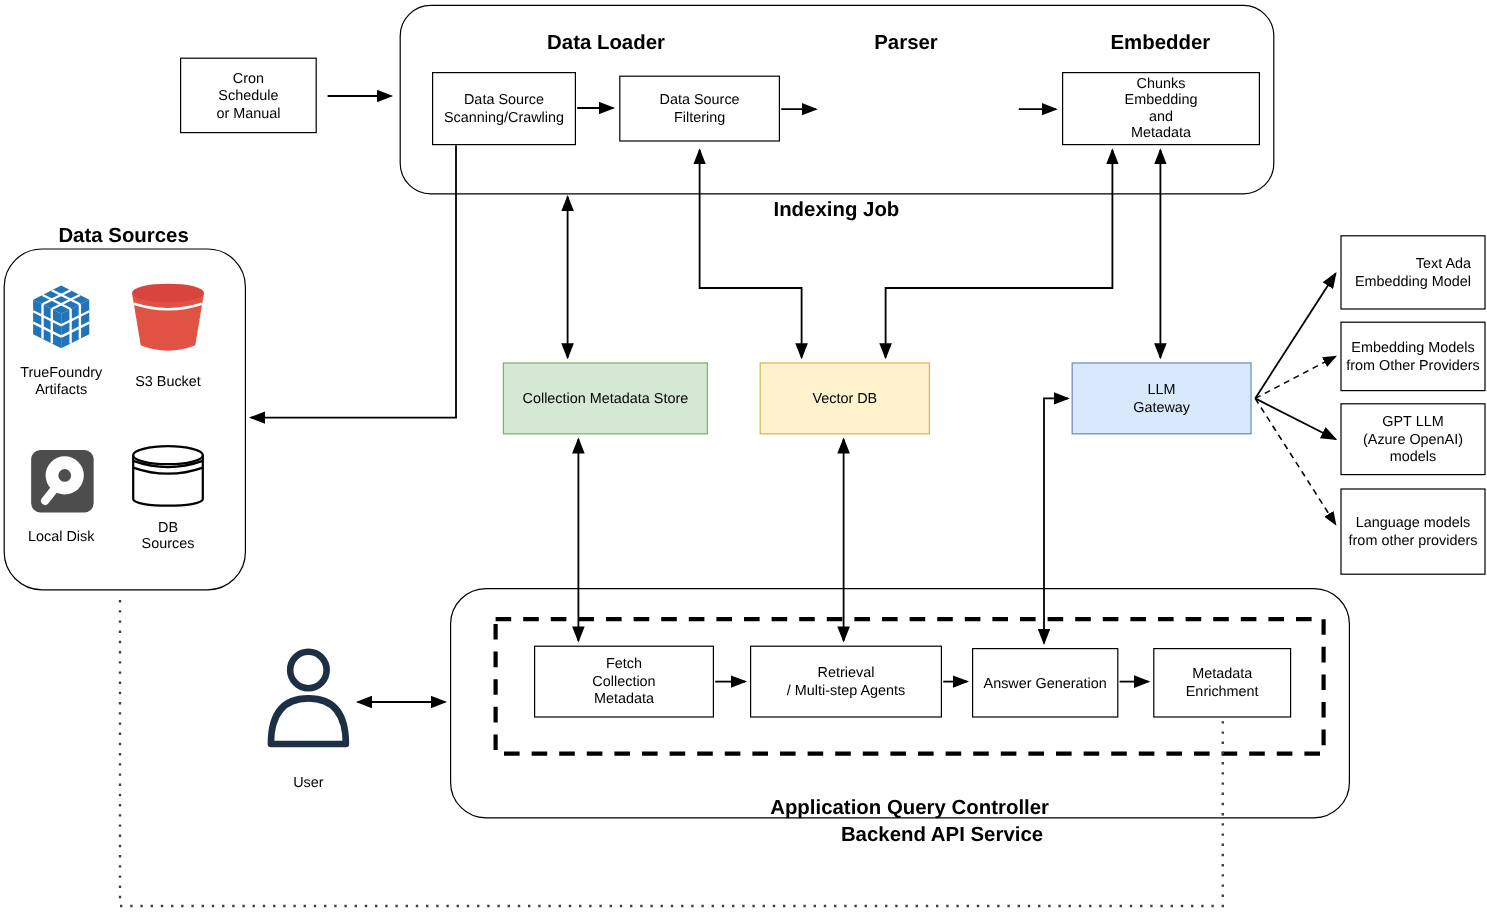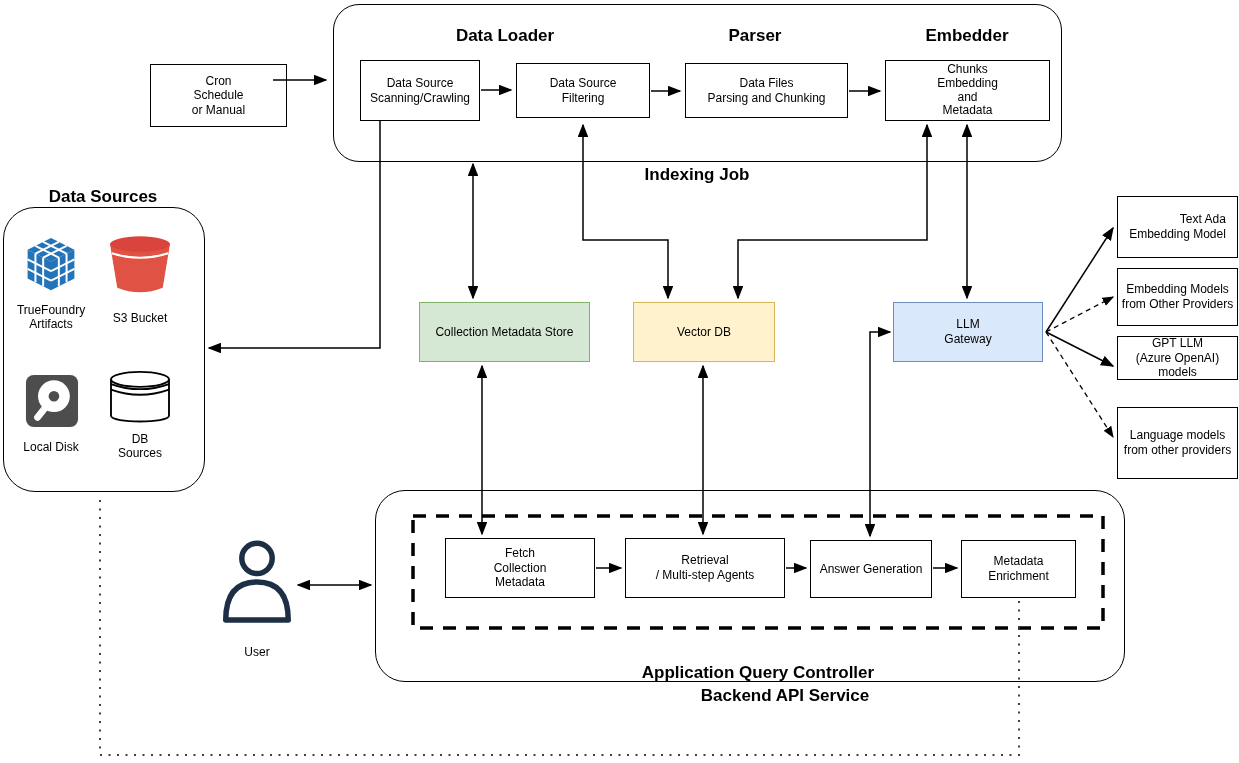--- a/index.html
+++ b/index.html
@@ -28,44 +28,42 @@
   <div class="container" style="left:3px;top:207px;width:200px;height:283px;border-radius:32px;"></div>
 
   <div class="container" style="left:375px;top:490px;width:748px;height:190px;border-radius:30px;"></div>
   <div class="hdr" style="left:635px;top:686px;width:300px;">Backend API Service</div>
   <div class="hdr" style="left:608px;top:631px;width:300px;margin-top:32px;">Application Query Controller</div>
 
   <div class="hdr" style="left:405px;top:26px;width:200px;">Data Loader</div>
   <div class="hdr" style="left:655px;top:26px;width:200px;">Parser</div>
   <div class="hdr" style="left:867px;top:26px;width:200px;">Embedder</div>
 
-  <div class="node" style="left:150px;top:64px;width:137px;height:63px;">Cron
+  <div class="node" style="left:150px;top:48px;width:114px;height:63px;">Cron
 Schedule
 or Manual</div>
   <div class="node" style="left:360px;top:60px;width:120px;height:61px;">Data Source
 Scanning/Crawling</div>
   <div class="node" style="left:516px;top:63px;width:134px;height:55px;">Data Source
 Filtering</div>
-  <div class="node" style="left:685px;top:63px;width:163px;height:55px;">Data Files
-Parsing and Chunking</div>
   <div class="node" style="left:885px;top:60px;width:165px;height:61px;line-height:1.15;">Chunks
 Embedding
 and
 Metadata</div>
 
   <div class="node store" style="left: 419px; top: 302px; width: 171px; height: 60px; background-color: rgb(213, 232, 212); border-color: rgb(130, 179, 102);">Collection Metadata Store</div>
   <div class="node store" style="left: 633px; top: 302px; width: 142px; height: 60px; background-color: rgb(255, 242, 204); border-color: rgb(214, 182, 86);">Vector DB</div>
   <div class="node store" style="left: 893px; top: 302px; width: 150px; height: 60px; background-color: rgb(218, 232, 252); border-color: rgb(108, 142, 191);">LLM
 Gateway</div>
 
   <div class="node" style="left:1117px;top:196px;width:121px;height:62px;text-align:right;">Text Ada
 Embedding Model</div>
   <div class="node" style="left:1117px;top:268px;width:121px;height:58px;">Embedding Models
 from Other Providers</div>
-  <div class="node" style="left:1117px;top:336px;width:121px;height:44px;">GPT LLM
+  <div class="node" style="left:1117px;top:336px;width:121px;height:60px;">GPT LLM
 (Azure OpenAI)
 models</div>
   <div class="node" style="left:1117px;top:407px;width:121px;height:72px;">Language models
 from other providers</div>
 
   <div class="node" style="left:445px;top:538px;width:150px;height:60px;">Fetch
 Collection
 Metadata</div>
   <div class="node" style="left:625px;top:538px;width:160px;height:60px;">Retrieval
 / Multi-step Agents</div>

